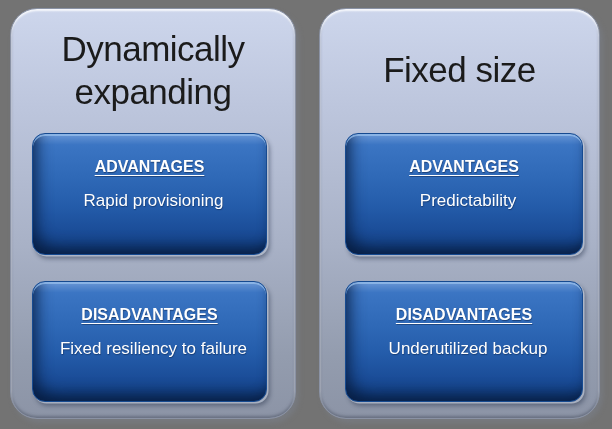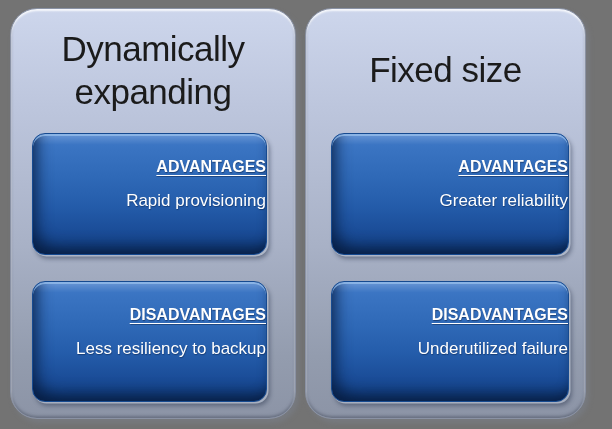--- a/index.html
+++ b/index.html
@@ -18,21 +18,21 @@
     border-radius: 27px;
     background: linear-gradient(180deg, #cdd6ec 0%, #bcc5dc 25%, #a8b1c6 58%, #939cae 85%, #8c94a6 100%);
     border: 1px solid #8a92a4;
     box-shadow:
       inset 0 2px 2px rgba(255,255,255,0.85),
       inset 0 -2px 3px rgba(75,82,98,0.55),
       3px 4px 5px rgba(125,130,145,0.45);
     box-sizing: border-box;
   }
   .panel-left  { left: 10px;  width: 286px; }
-  .panel-right { left: 305px; width: 281px; }
+  .panel-right { left: 319px; width: 281px; }
 
   .title-area {
     height: 123px;
     display: flex;
     align-items: center;
     justify-content: center;
     padding: 0 8px;
   }
   .panel-title {
     margin: 0;
@@ -57,22 +57,22 @@
       inset 12px -14px 16px -9px rgba(7,30,66,0.95),
       inset -6px -10px 12px -10px rgba(7,30,66,0.70),
       1.5px 1.5px 0 0 rgba(226,233,246,0.55),
       3px 4px 4px rgba(40,50,75,0.45);
     color: #ffffff;
     text-align: center;
     padding-top: 22px;
   }
   .panel-left  .card { left: 21px; width: 235px; }
   .panel-right .card { left: 25px; width: 238px; }
-  .card-advantages    { top: 124px; height: 122px; text-align: right; }
-  .card-disadvantages { top: 272px; height: 121px; text-align: right; }
+  .card-advantages    { top: 124px; height: 122px; }
+  .card-disadvantages { top: 272px; height: 121px; }
 
   .card-heading {
     font-size: 16px;
     font-weight: bold;
     text-decoration: underline;
     text-underline-offset: 3px;
     line-height: 22px;
     text-shadow: 0.5px 0.8px 1px rgba(10,30,65,0.55);
   }
   .card-item {
@@ -92,31 +92,31 @@
   <section class="panel panel-left">
     <div class="title-area">
       <h2 class="panel-title">Dynamically expanding</h2>
     </div>
     <div class="card card-advantages">
       <div class="card-heading">ADVANTAGES</div>
       <div class="card-item">Rapid provisioning</div>
     </div>
     <div class="card card-disadvantages">
       <div class="card-heading">DISADVANTAGES</div>
-      <div class="card-item">Less resiliency to backup</div>
+      <div class="card-item">Fixed resiliency to failure</div>
     </div>
   </section>
 
   <section class="panel panel-right">
     <div class="title-area">
       <h2 class="panel-title">Fixed size</h2>
     </div>
     <div class="card card-advantages">
       <div class="card-heading">ADVANTAGES</div>
-      <div class="card-item">Greater reliability</div>
+      <div class="card-item">Predictability</div>
     </div>
     <div class="card card-disadvantages">
       <div class="card-heading">DISADVANTAGES</div>
-      <div class="card-item">Underutilized failure</div>
+      <div class="card-item">Underutilized backup</div>
     </div>
   </section>
 
 </div>
 
 </body></html>

